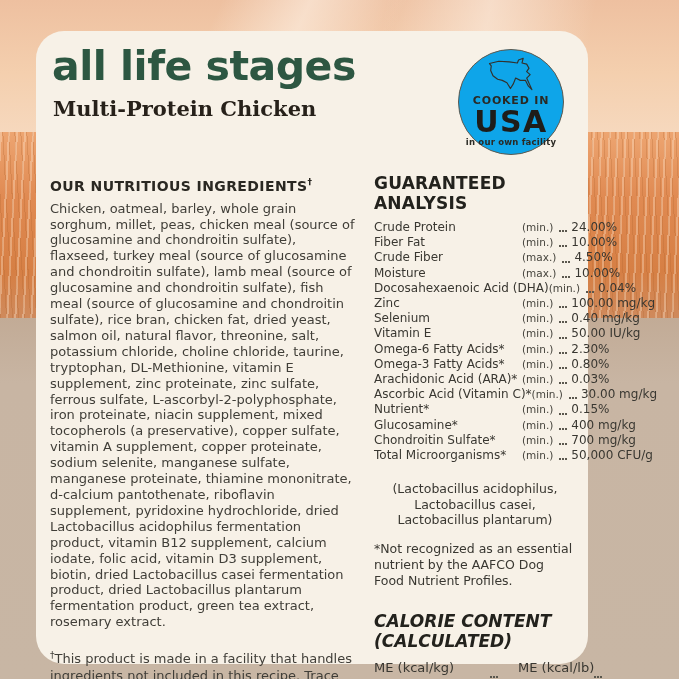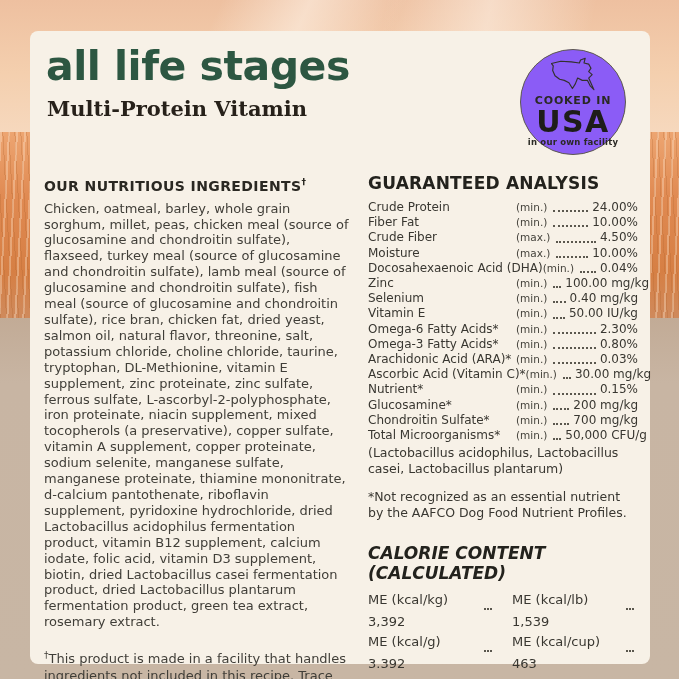--- a/index.html
+++ b/index.html
@@ -28,24 +28,24 @@
       linear-gradient(180deg, #eda571 0%, #e08a52 35%, #d67f44 75%, #cf8a5c 100%);
   }
   .bg-table {
     top: 318px; bottom: 0;
     background: linear-gradient(180deg, #c2ab96 0%, #c8b5a3 18%, #c8b6a4 100%);
   }
 
   
   .card {
     position: absolute;
-    left: 30px; top: 31px;
-    width: 620px; height: 633px;
+    left: 36px; top: 31px;
+    width: 552px; height: 633px;
     background: #f7f1e7;
-    border-radius: 8px;
+    border-radius: 28px;
     padding: 14px 10px 0 14px;
     color: #3e3c36;
   }
 
   .head { display: flex; justify-content: space-between; align-items: flex-start; padding-right: 12px; }
   .title {
     font-size: 41px;
     font-weight: 800;
     letter-spacing: -0.5px;
     color: #2d5742;
@@ -57,21 +57,21 @@
     font-weight: 700;
     font-size: 21px;
     color: #27211a;
     margin: 8px 0 0 3px;
   }
 
   .badge {
     flex: 0 0 auto;
     width: 106px; height: 106px;
     border-radius: 50%;
-    background: #8b5cf6;
+    background: #0ea5e9;
     border: 1px solid #5d594f;
     display: flex; flex-direction: column;
     align-items: center; justify-content: center;
     margin: 4px 2px 0 0;
     text-align: center;
   }
   .badge svg { display: block; margin-bottom: 3px; }
   .badge-l1 { font-size: 11px; font-weight: 700; letter-spacing: 0.8px; color: #2a2924; line-height: 1.1; }
   .badge-l2 { font-size: 30px; font-weight: 800; letter-spacing: 1.5px; color: #1e1d1a; line-height: 1.0; }
   .badge-l3 { font-size: 8.5px; font-weight: 700; letter-spacing: 0.2px; color: #2a2924; line-height: 1.2; }
@@ -91,21 +91,21 @@
 
   .ga-heading {
     font-size: 17px; font-weight: 700; letter-spacing: 0.2px;
     color: #23221d; margin: 2px 0 7px;
   }
   .ga-row { display: flex; align-items: center; font-size: 12px; line-height: 15.2px; color: #393731; }
   .ga-name { flex: 0 0 auto; min-width: 148px; white-space: nowrap; }
   .ga-qual { flex: 0 0 auto; font-size: 10.5px; color: #45433c; margin-right: 2px; white-space: nowrap; }
   .dots { flex: 1 1 auto; border-bottom: 2px dotted #5a574e; align-self: flex-end; margin: 0 4px 3px 4px; min-width: 8px; }
   .ga-val { flex: 0 0 auto; white-space: nowrap; }
-  .ga-note { font-size: 12.5px; line-height: 15.6px; color: #393731; margin-top: 2px; }
+  .ga-note { font-size: 12.5px; line-height: 15.6px; color: #393731; margin-top: 18px; text-align: center; }
   .ga-foot { font-size: 12.5px; line-height: 15.9px; color: #393731; margin-top: 13px; }
 
   .cal-heading {
     font-size: 17px; font-weight: 700; letter-spacing: 0px;
     color: #23221d; margin: 22px 0 8px; font-style: italic;
   }
   .cal-grid { display: grid; grid-template-columns: 128px 1fr; column-gap: 16px; row-gap: 3px; }
   .cal-row { display: flex; align-items: baseline; font-size: 13px; line-height: 17px; color: #393731; flex-direction: column; }
   .cal-name { flex: 0 0 auto; white-space: nowrap; }
   .cal-val { flex: 0 0 auto; white-space: nowrap; }
@@ -115,21 +115,21 @@
 
 <div class="bg-layer bg-sky"></div>
 <div class="bg-layer bg-field"></div>
 <div class="bg-layer bg-table"></div>
 
 <div class="card">
 
   <div class="head">
     <div>
       <div class="title">all life stages</div>
-      <div class="subtitle">Multi-Protein Vitamin</div>
+      <div class="subtitle">Multi-Protein Chicken</div>
     </div>
 
     <div class="badge">
       <svg width="58" height="36" viewBox="0 0 90 62">
         <path d="M8,13 L24,9 L42,10 L56,12 L58,7 L66,4 L64,12 L72,14 L76,21
                  L72,27 L78,32 L72,38 L77,49 L81,58 L75,52 L70,42 L61,42
                  L53,38 L49,48 L44,56 L38,46 L30,42 L22,40 L14,34 L10,25 L11,17 Z" fill="none" stroke="#33312c" stroke-width="2" stroke-linejoin="round"></path>
       </svg>
       <div class="badge-l1">COOKED IN</div>
       <div class="badge-l2">USA</div>
@@ -239,21 +239,21 @@
             <span class="ga-name">Nutrient*</span>
             <span class="ga-qual">(min.)</span>
             <span class="dots"></span>
             <span class="ga-val">0.15%</span>
           </div>
 
           <div class="ga-row">
             <span class="ga-name">Glucosamine*</span>
             <span class="ga-qual">(min.)</span>
             <span class="dots"></span>
-            <span class="ga-val">200 mg/kg</span>
+            <span class="ga-val">400 mg/kg</span>
           </div>
 
           <div class="ga-row">
             <span class="ga-name">Chondroitin Sulfate*</span>
             <span class="ga-qual">(min.)</span>
             <span class="dots"></span>
             <span class="ga-val">700 mg/kg</span>
           </div>
 
           <div class="ga-row">

